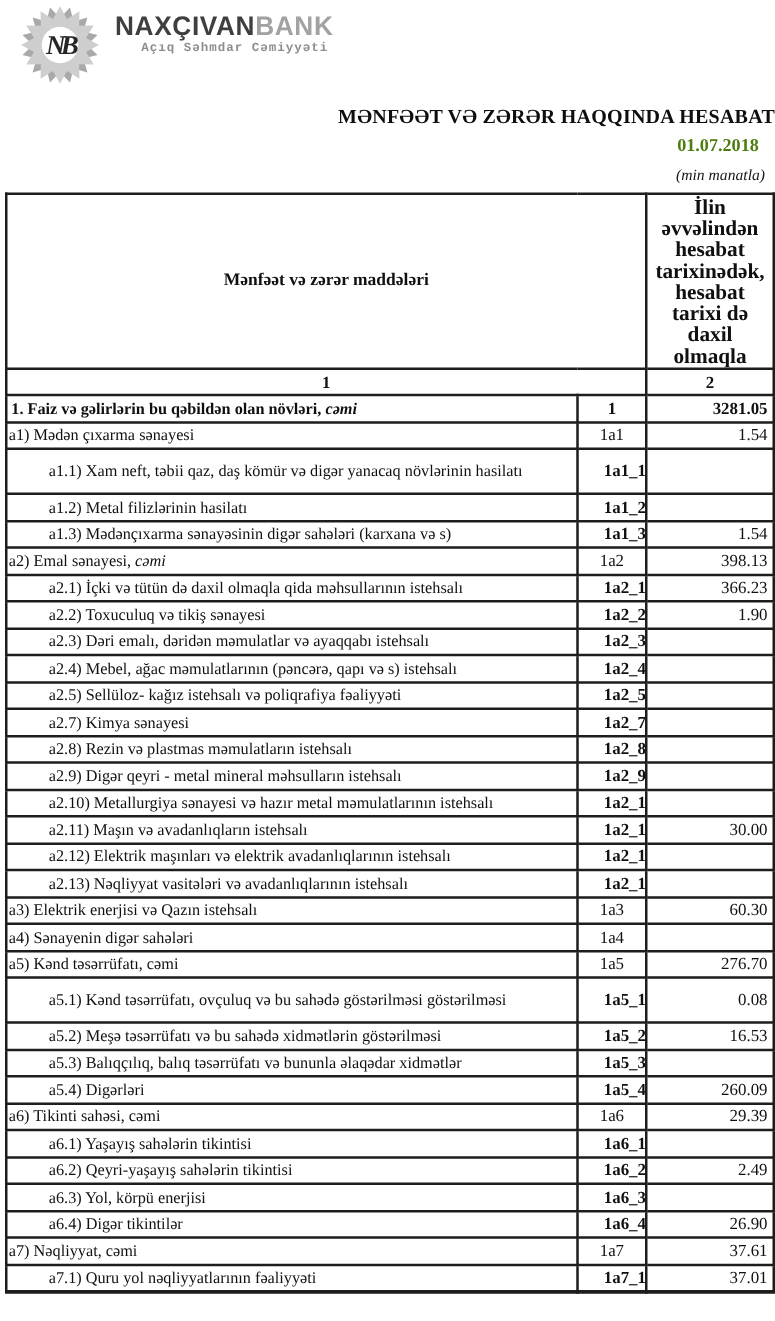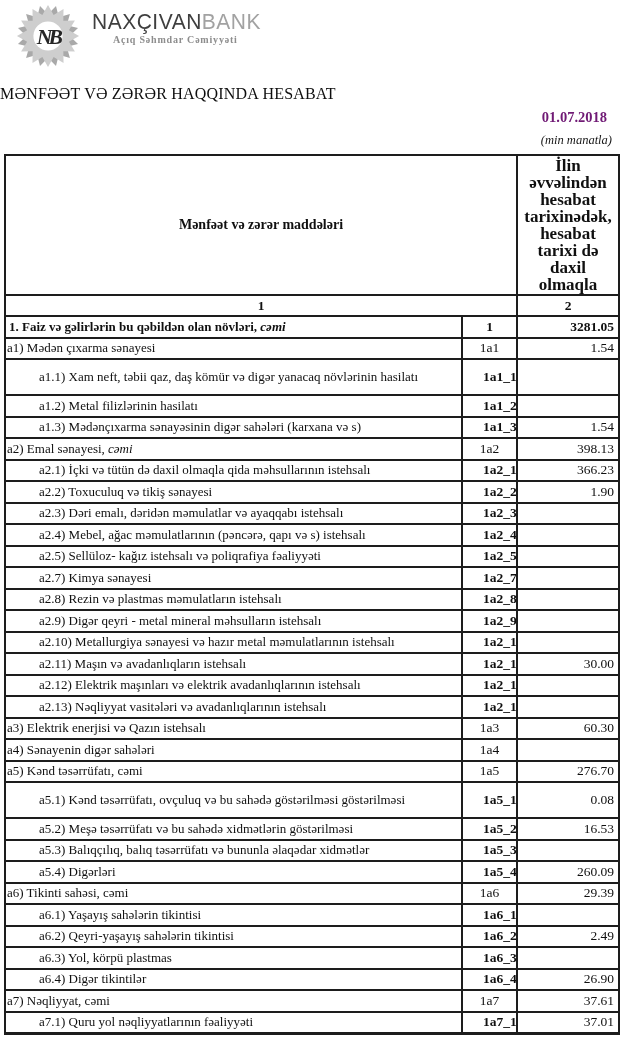--- a/index.html
+++ b/index.html
@@ -6,39 +6,39 @@
   body{
     width:620px;height:1057px;background:#ffffff;
     font-family:"Liberation Serif", serif;color:#111;
     position:relative;overflow:hidden;
   }
   
   .brand{position:absolute;left:16px;top:4px;display:flex;align-items:flex-start;justify-content:flex-end;}
   .emblem{width:64px;height:64px;display:block;}
   .wordmark{margin-left:12px;margin-top:8px;}
   .wordline{
-    font-family:"Liberation Sans", sans-serif;font-weight:normal;
+    font-family:"Liberation Sans", sans-serif;font-weight:bold;
     font-size:21px;letter-spacing:0.5px;line-height:20px;white-space:nowrap;
     transform:scaleY(1.02);
   }
   .word-primary{color:#3f3f3f;}
   .word-secondary{color:#a2a2a2;}
   .subtitle{
-    font-family:Liberation Serif, serif;font-weight:bold;
+    font-family:Liberation Mono, monospace;font-weight:bold;
     font-size:10px;color:#8d8d8d;letter-spacing:0.8px;
     margin-top:2px;padding-left:21px;white-space:nowrap;
   }
   
   .doc-title{
-    position:absolute;left:0;right:0;top:85px;text-align:left;
-    font-weight:normal;font-size:16px;letter-spacing:0.2px;color:#0e0e0e;
+    position:absolute;left:0;right:0;top:85px;text-align:right;
+    font-weight:bold;font-size:16px;letter-spacing:0.2px;color:#0e0e0e;
   }
   .doc-date{
     position:absolute;right:13px;top:109px;
-    font-weight:bold;font-size:14.5px;color:#701a75;
+    font-weight:bold;font-size:14.5px;color:#4d7c0f;
   }
   .unit-note{
     position:absolute;right:8px;top:133px;
     font-style:italic;font-size:12.5px;color:#161616;
   }
   
   table.report{
     position:absolute;left:4px;top:154px;
     border-collapse:collapse;table-layout:fixed;width:614px;
     border:2px solid #1d1d1d;border-bottom-width:3px;
@@ -239,21 +239,21 @@
         <td class="label ind3">a6.1) Yaşayış sahələrin tikintisi</td>
         <td class="code sub">1a6_1</td>
         <td class="value"></td>
       </tr>
       <tr>
         <td class="label ind3">a6.2) Qeyri-yaşayış sahələrin tikintisi</td>
         <td class="code sub">1a6_2</td>
         <td class="value">2.49</td>
       </tr>
       <tr>
-        <td class="label ind3">a6.3) Yol, körpü plastmas</td>
+        <td class="label ind3">a6.3) Yol, körpü enerjisi</td>
         <td class="code sub">1a6_3</td>
         <td class="value"></td>
       </tr>
       <tr>
         <td class="label ind3">a6.4) Digər tikintilər</td>
         <td class="code sub">1a6_4</td>
         <td class="value">26.90</td>
       </tr>
       <tr>
         <td class="label ind2">a7) Nəqliyyat, cəmi</td>

